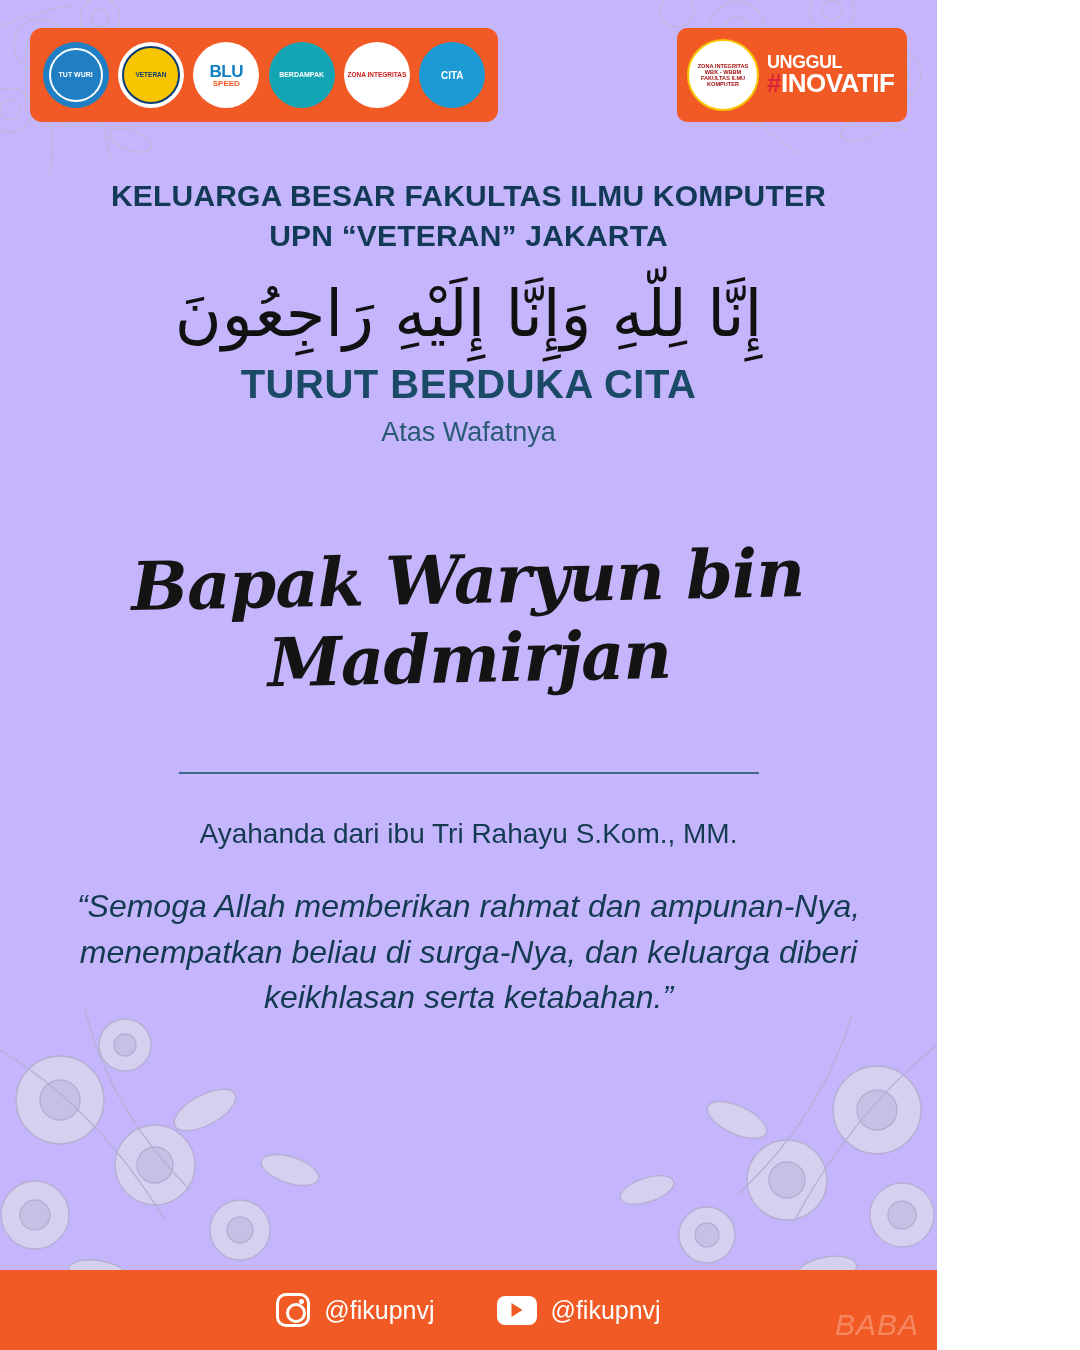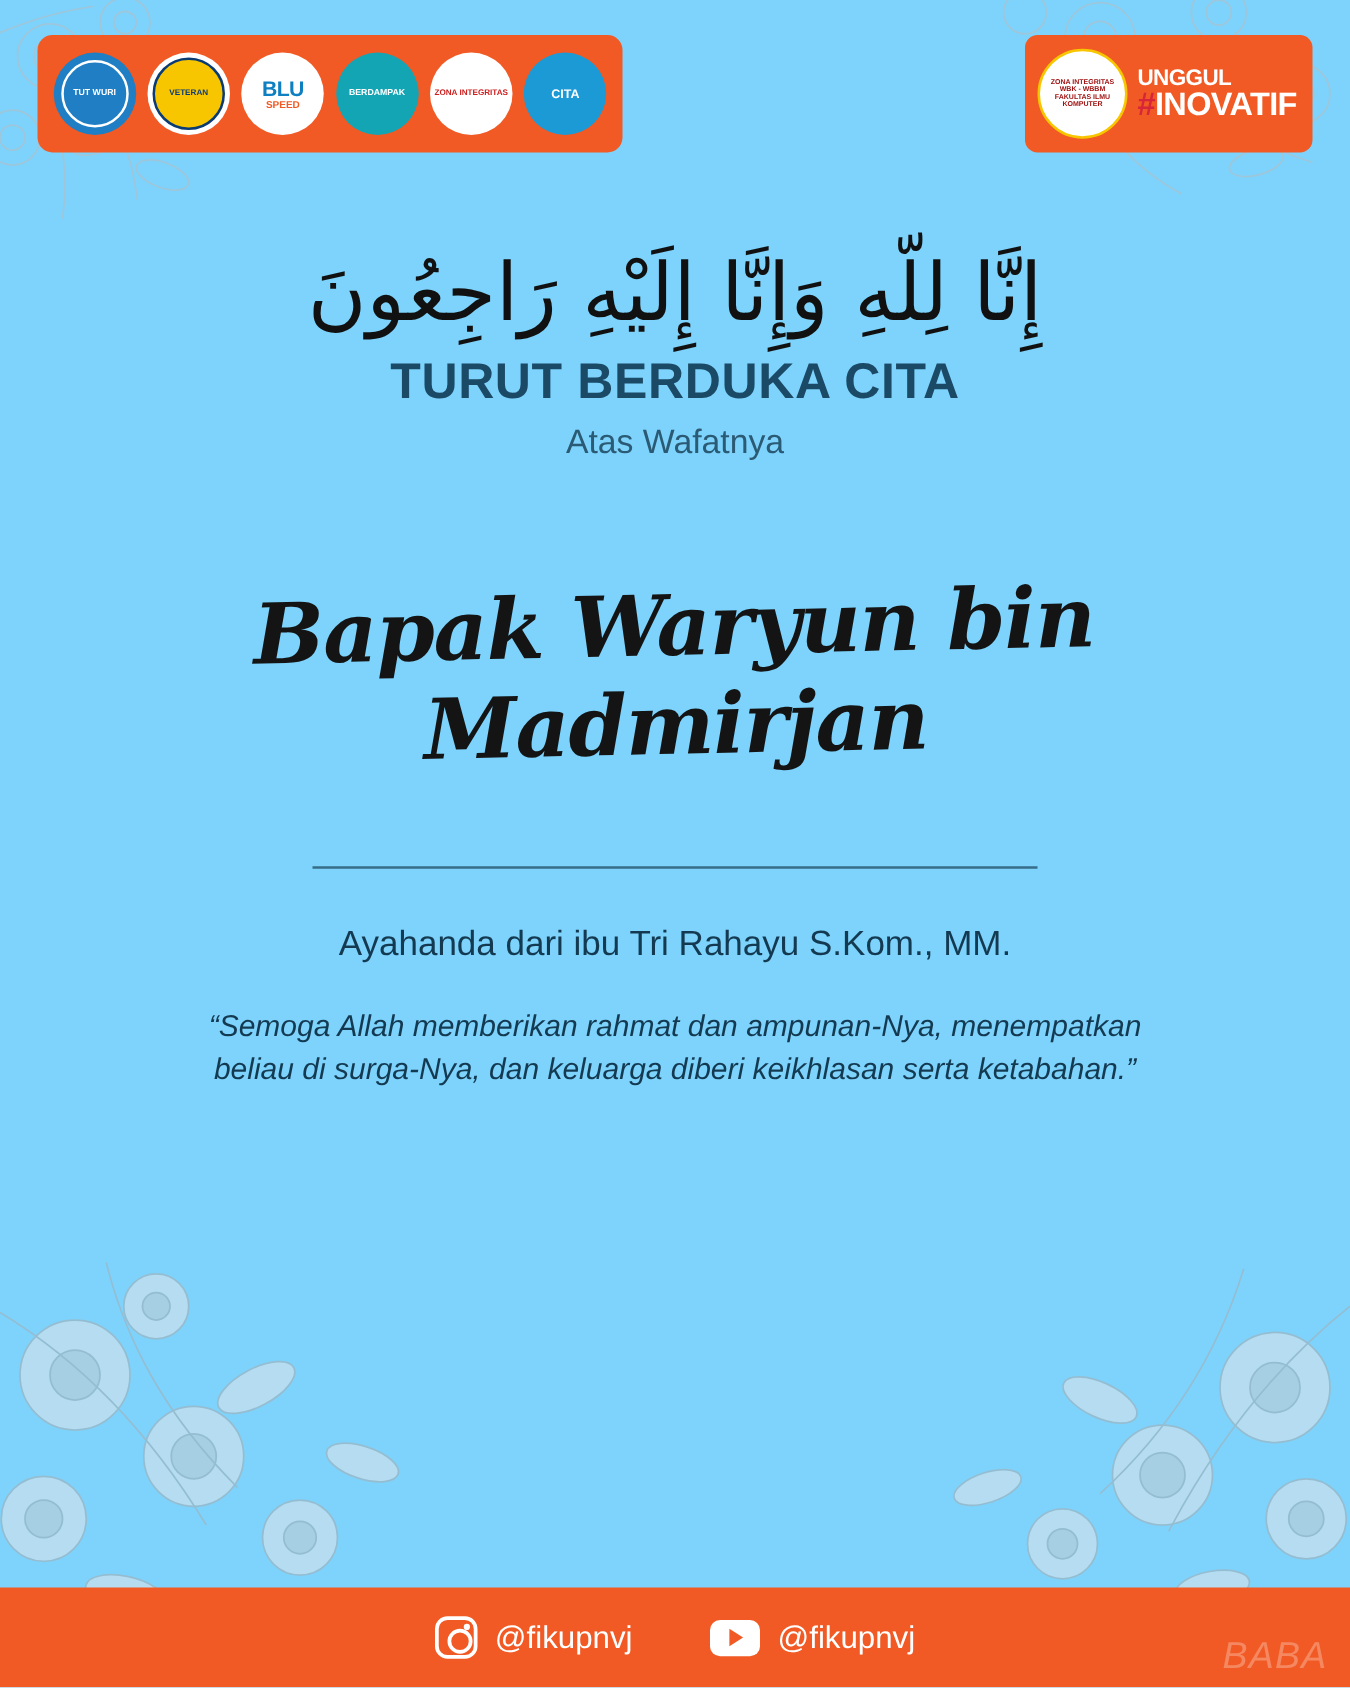--- a/index.html
+++ b/index.html
@@ -5,23 +5,23 @@
   * { box-sizing: border-box; margin: 0; padding: 0; }
   html, body {
     width: 1080px;
     height: 1350px;
     background: #ffffff;
     font-family: "Liberation Sans", sans-serif;
     overflow: hidden;
   }
   .poster {
     position: relative;
-    width: 1080px;
+    width: 937px;
     height: 1350px;
-    background: #7dd3fc;
+    background: #c4b5fd;
     overflow: hidden;
   }
 
   
   .floral {
     position: absolute;
     opacity: 0.55;
     pointer-events: none;
   }
   .floral svg { display: block; }
@@ -183,21 +183,21 @@
   }
   .line-2 {
     margin-top: 22px;
     color: #143a52;
     font-size: 28px;
   }
   .quote {
     margin: 34px auto 0;
     width: 790px;
     color: #143a52;
-    font-size: 24px;
+    font-size: 32px;
     font-style: italic;
     line-height: 1.42;
   }
 
   
   .footer {
     position: absolute;
     left: 0; right: 0; bottom: 0;
     height: 80px;
     background: #f15a24;
@@ -405,20 +405,24 @@
     <div class="banner-seal">
       <div class="seal-txt">ZONA INTEGRITAS WBK - WBBM FAKULTAS ILMU KOMPUTER</div>
     </div>
     <div class="banner-text">
       <div class="l1">UNGGUL</div>
       <div class="l2"><span class="hash">#</span><span>INOVATIF</span></div>
     </div>
   </div>
 
   <div class="content">
+    <div class="org-title">
+      <div>KELUARGA BESAR FAKULTAS ILMU KOMPUTER</div>
+      <div>UPN “VETERAN” JAKARTA</div>
+    </div>
 
     <div class="arabic">إِنَّا لِلّهِ وَإِنَّا إِلَيْهِ رَاجِعُونَ</div>
 
     <div class="turut">TURUT BERDUKA CITA</div>
     <div class="atas">Atas Wafatnya</div>
 
     <div class="name">Bapak Waryun bin Madmirjan</div>
 
     <div class="rule"></div>
 

